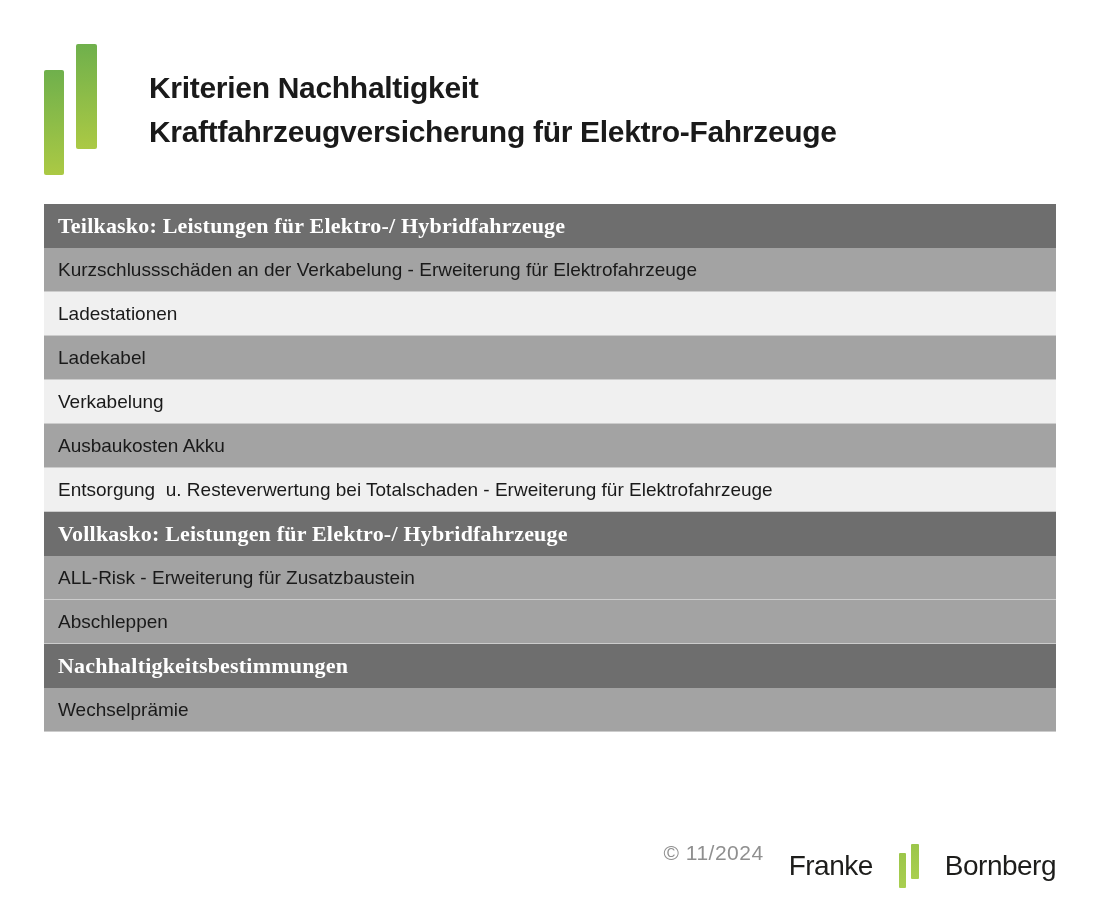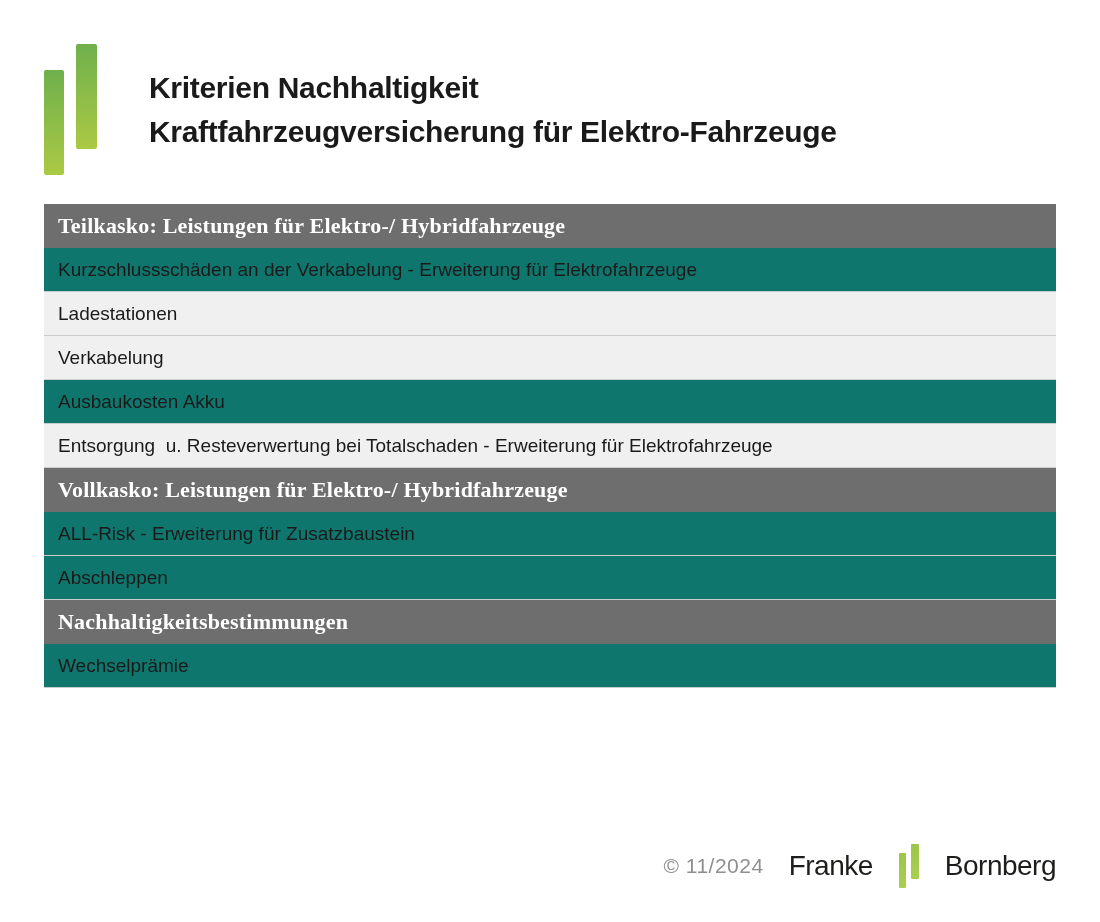--- a/index.html
+++ b/index.html
@@ -44,21 +44,21 @@
     width: 1012px;
   }
   .row {
     box-sizing: border-box;
     height: 44px;
     display: flex;
     align-items: center;
     padding: 0 14px;
     font-size: 19px;
     color: var(--text, #1a1a1a);
-    background: #0f766e;
+    background: #a3a3a3;
     border-bottom: 1px solid var(--row-border, #cccccc);
     white-space: pre-wrap;
     overflow: hidden;
   }
   .row.alt { background: var(--row-alt-bg, #f0f0f0); }
   .row.section {
     background: var(--section-bg, #6e6e6e);
     color: #ffffff;
     font-weight: 700;
     font-size: 22px;
@@ -67,21 +67,20 @@
     font-family: Liberation Serif, serif;
   }
 
   
   .footer {
     position: absolute;
     right: 44px;
     top: 841px;
     height: 50px;
     display: flex;
-    align-items: center;
     gap: 25px;
   }
   .copyright {
     font-size: 21px;
     color: var(--copyright-text, #8f8f8f);
     letter-spacing: 0.5px;
   }
   .brand {
     display: flex;
     align-items: center;
@@ -108,20 +107,21 @@
     <span class="logo-bar left"></span>
     <span class="logo-bar right"></span>
   </div>
 
   <h1 class="page-title"><span>Kriterien Nachhaltigkeit</span><br><span>Kraftfahrzeugversicherung für Elektro-Fahrzeuge</span></h1>
 
   <div class="criteria-table" id="criteria-table">
       <div class="row section">Teilkasko: Leistungen für Elektro-/ Hybridfahrzeuge</div>
       <div class="row">Kurzschlussschäden an der Verkabelung - Erweiterung für Elektrofahrzeuge</div>
       <div class="row alt">Ladestationen</div>
+      <div class="row">Ladekabel</div>
       <div class="row alt">Verkabelung</div>
       <div class="row">Ausbaukosten Akku</div>
       <div class="row alt">Entsorgung  u. Resteverwertung bei Totalschaden - Erweiterung für Elektrofahrzeuge</div>
       <div class="row section">Vollkasko: Leistungen für Elektro-/ Hybridfahrzeuge</div>
       <div class="row">ALL-Risk - Erweiterung für Zusatzbaustein</div>
       <div class="row">Abschleppen</div>
       <div class="row section">Nachhaltigkeitsbestimmungen</div>
       <div class="row">Wechselprämie</div>
     </div>
 

